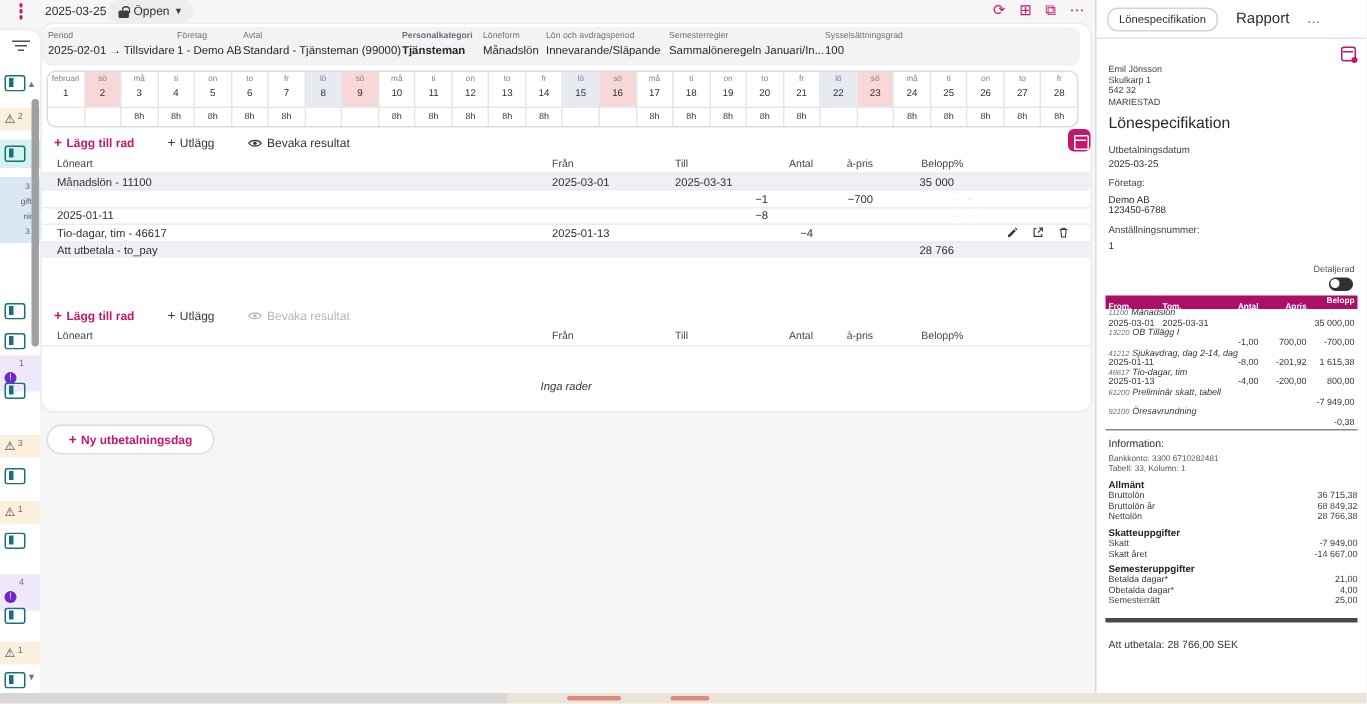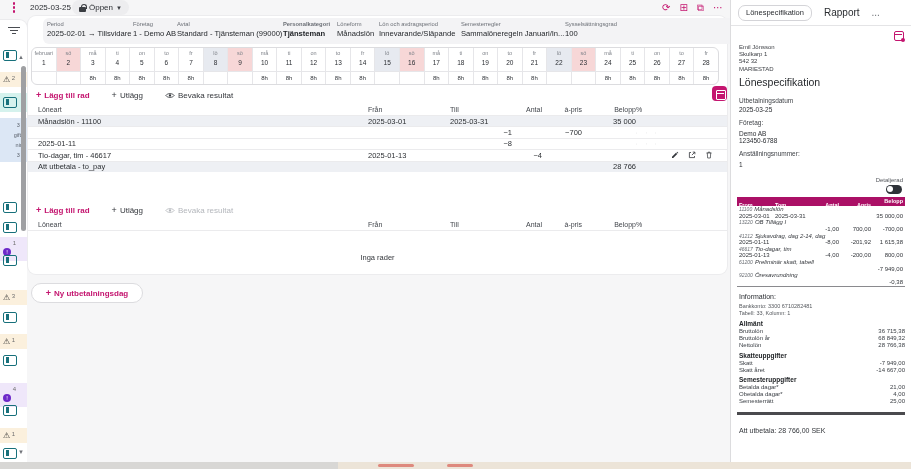--- a/index.html
+++ b/index.html
@@ -35,21 +35,21 @@
   #status-chip { position:absolute; left:44px; top:0px; height:15px; padding:0 7px; background:#ededef; border-radius:8px; display:flex; align-items:center; gap:3px; font-size:8px; color:#2b2e33; }
   .lock { position:relative; width:7px; height:8px; }
   .lock:before { content:""; position:absolute; left:1.5px; top:0; width:4px; height:4px; border:1px solid #3a3d42; border-bottom:none; border-radius:3px 3px 0 0; }
   .lock:after { content:""; position:absolute; left:0; top:3px; width:7px; height:5px; background:#3a3d42; border-radius:1px; }
   .caret { font-size:6px; color:#3a3d42; }
   #topbar-icons { position:absolute; right:4px; top:1px; display:flex; gap:9px; font-family:"DejaVu Sans",sans-serif; font-size:10px; color:#c4156f; }
   #topbar-icons span { cursor:pointer; line-height:13px; }
 
   
   #card { position:absolute; left:28px; top:16px; width:699px; height:258px; background:#fff; border-radius:8px; box-shadow:0 0 0 1px #ececee; }
-  #fieldsbox { position:absolute; left:15px; top:2px; width:692px; height:26px; background:#f3f3f5; border-radius:6px; }
+  #fieldsbox { position:absolute; left:0; top:2px; width:692px; height:26px; background:#f3f3f5; border-radius:6px; }
   .field { position:absolute; top:3px; }
   .field .flabel { font-size:5.8px; color:#6b6f76; display:block; }
   .field .fvalue { font-size:7.6px; color:#24272b; display:block; margin-top:1.5px; white-space:nowrap; }
 
   #calendar { position:absolute; left:3px; top:31px; width:688px; height:38px; border:1px solid #dcdcdf; border-radius:6px; display:flex; overflow:hidden; background:#fff; }
   .cal-col { flex:1; display:flex; flex-direction:column; border-left:1px solid #e6e6e9; min-width:0; }
   .cal-col:first-child { border-left:none; }
   .cal-top { height:23px; text-align:center; }
   .cal-col.sun .cal-top { background:#f7d7d7; } .cal-col.sat .cal-top { background:#e7eaf0; }
   .cal-name { font-size:5.5px; color:#80848b; line-height:10px; display:block; }
@@ -76,21 +76,21 @@
   .r { text-align:right; }
   #rows1 { position:absolute; left:0; top:99px; width:699px; }
   .trow { height:11.4px; font-size:7.5px; color:#2c2f33; border-top:1px solid #ebebed; }
   .trow.shaded { background:#eef0f4; }
   .trow span { white-space:nowrap; overflow:hidden; line-height:11px; }
   .actions { display:flex; gap:9px; justify-content:flex-end; align-items:center; }
   .actions span { cursor:pointer; display:flex; }
 
   #section-band { position:absolute; left:0; top:168px; width:699px; height:15px; background:#e9ebef; font-size:7.5px; font-weight:bold; color:#565b62; line-height:15px; padding-left:10px; }
   #empty-area { position:absolute; left:0; top:214px; width:699px; height:40px; border-top:1px solid #ebebed; }
-  #empty-text { text-align:center; margin-top:22px; font-size:7.5px; color:#33363b; }
+  #empty-text { text-align:center; margin-top:22px; font-size:7.5px; color:#33363b;font-style:italic; }
 
   #new-payday-btn { position:absolute; left:31px; top:283px; width:112px; height:20px; background:#fff; border:1px solid #dcdcdf; border-radius:10px; font-size:8px; font-weight:bold; color:#c4156f; display:flex; align-items:center; justify-content:center; gap:3px; cursor:pointer; }
 
   
   #panel { position:absolute; left:730px; top:0; width:181px; height:462px; background:#fff; border-left:1px solid #dcdcde; }
   #panel-tabs { height:26px; border-bottom:1px solid #e4e4e6; display:flex; align-items:center; padding-left:7px; gap:12px; }
   #tab-lonespec { border:1px solid #d4d4d8; border-radius:7px; padding:2.5px 7px; font-size:7.5px; color:#2a2d31; background:#fff; cursor:pointer; }
   #tab-rapport,#tab-more { font-size:10px; color:#2a2d31; cursor:pointer; }
   #tab-more { color:#6f7378; }
   #export-icon { position:absolute; right:7px; top:31px; width:10px; height:10px; border:1.4px solid #c4156f; border-radius:2px; cursor:pointer; }

